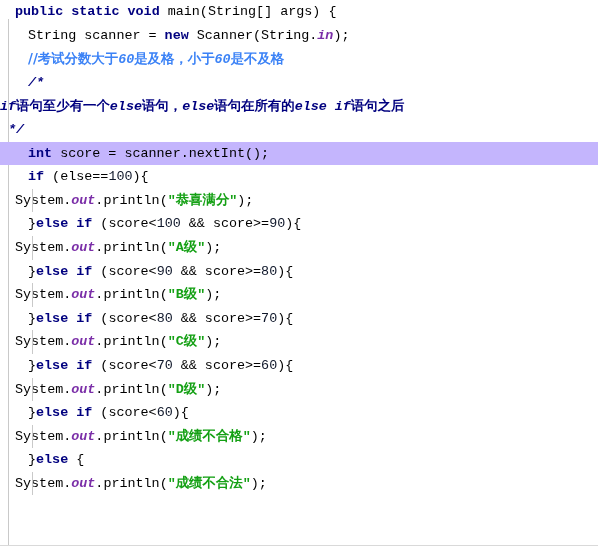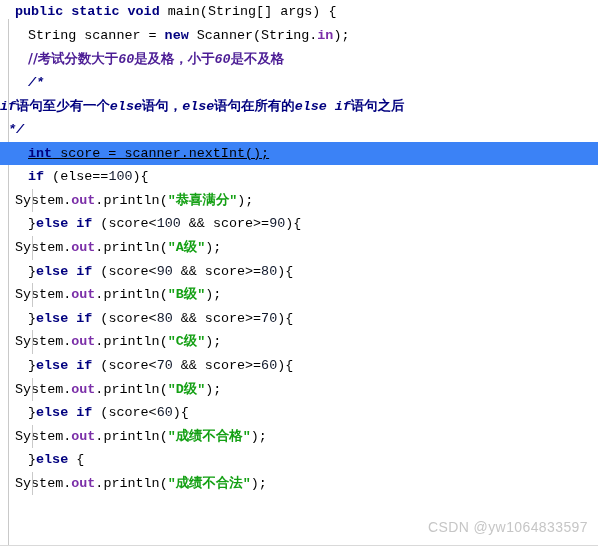--- a/index.html
+++ b/index.html
@@ -38,56 +38,55 @@
     height: 23.6px;
     line-height: 23.6px;
     white-space: pre;
     font-size: 13.4px;
     color: #000000;
     z-index: 3;
     padding-left: 15px;
   }
 
   .code-line.hl {
-    background: #3b82f6;
-    text-decoration: underline;
+    background: #c4b5fd;
   }
 
   
   .code-line.ig::before {
     content: "";
     position: absolute;
     left: 32px;
     top: 0;
     width: 1px;
     height: 23.6px;
     background: #c9c9c9;
   }
 
   .ind1 { padding-left: 28px; }
   .ind2 { }
 
   
   .kw   { color: #00007f; font-weight: bold; }           
   .num  { color: #0f172a; }                              
   .str  { color: #14a014; font-weight: bold; }           
-  .fld  { color: #7b2fa8; font-weight: bold; }  
+  .fld  { color: #7b2fa8; font-weight: bold; font-style: italic; }  
   .plain{ color: #000000; }
 
   
   .cmt-line {
     position: relative;
     height: 23.6px;
     line-height: 23.6px;
     white-space: pre;
     font-size: 13.4px;
     z-index: 3;
   }
   .cmt-purple {
-    color: #4c1d95;
+    color: #3b82f6;
     font-weight: bold;
   }
   .cmt-navy {
     color: #00007f;
     font-weight: bold;
   }
   .cmt-purple .mono-i,
   .cmt-navy .mono-i {
     font-family: "Liberation Mono", "DejaVu Sans Mono", monospace;
     font-style: italic;
@@ -135,14 +134,13 @@
       <div class="code-line ind2 ig"><span class="plain">System.</span><span class="fld">out</span><span class="plain">.println(</span><span class="str">"C级"</span><span class="plain">);</span></div>
       <div class="code-line ind1"><span class="plain">}</span><span class="kw">else</span><span class="plain"> </span><span class="kw">if</span><span class="plain"> (score&lt;</span><span class="num">70</span><span class="plain"> &amp;&amp; score&gt;=</span><span class="num">60</span><span class="plain">){</span></div>
       <div class="code-line ind2 ig"><span class="plain">System.</span><span class="fld">out</span><span class="plain">.println(</span><span class="str">"D级"</span><span class="plain">);</span></div>
       <div class="code-line ind1"><span class="plain">}</span><span class="kw">else</span><span class="plain"> </span><span class="kw">if</span><span class="plain"> (score&lt;</span><span class="num">60</span><span class="plain">){</span></div>
       <div class="code-line ind2 ig"><span class="plain">System.</span><span class="fld">out</span><span class="plain">.println(</span><span class="str">"成绩不合格"</span><span class="plain">);</span></div>
       <div class="code-line ind1"><span class="plain">}</span><span class="kw">else</span><span class="plain"> {</span></div>
       <div class="code-line ind2 ig"><span class="plain">System.</span><span class="fld">out</span><span class="plain">.println(</span><span class="str">"成绩不合法"</span><span class="plain">);</span></div>
       <div class="code-line ind1"></div>
     </div>
 
-  <div class="watermark">CSDN @yw1064833597</div>
 </div>
 
 </body></html>

